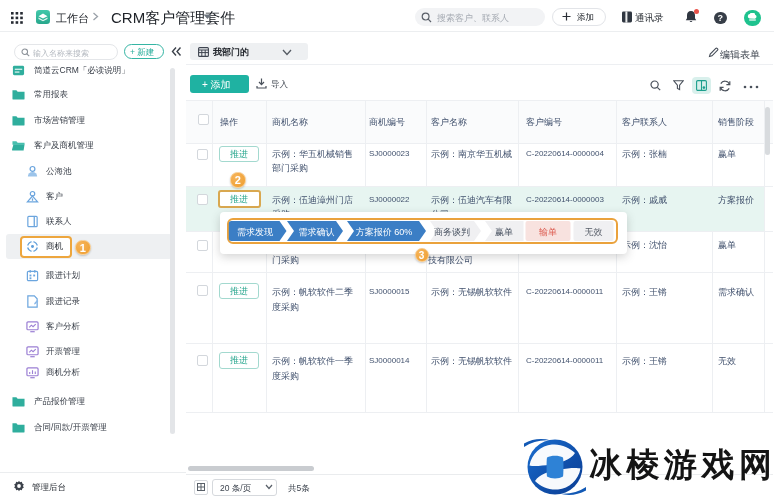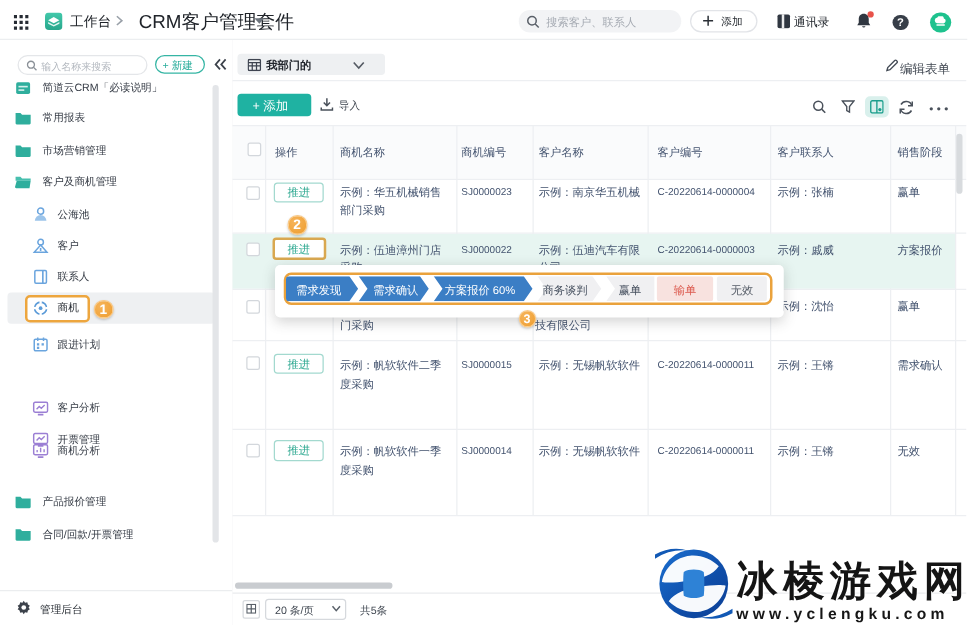--- a/index.html
+++ b/index.html
@@ -179,37 +179,44 @@
       <div class="mi" style="top:199px">
           <svg class="ic ic2" viewBox="0 0 14 14">
             <rect x="1.5" y="2.5" width="11" height="10" rx="1.2" fill="none" stroke="#6ba5de" stroke-width="1.3"></rect>
             <path d="M4.5 1 V4 M9.5 1 V4" stroke="#6ba5de" stroke-width="1.3"></path>
             <rect x="3.8" y="6" width="2" height="2" fill="#6ba5de"></rect>
             <rect x="7.8" y="6" width="2" height="2" fill="#6ba5de"></rect>
             <rect x="3.8" y="9" width="2" height="2" fill="#6ba5de"></rect>
           </svg>
           <div class="t t2">跟进计划</div>
         </div>
+      <div class="mi" style="top:224.5px">
+          <svg class="ic ic2" viewBox="0 0 14 14">
+            <path d="M2 1 h7 l3 3 v9 h-10 Z" fill="none" stroke="#6ba5de" stroke-width="1.3"></path>
+            <path d="M9 8.5 l3 -3.2 l1.3 1.2 l-3 3.2 l-1.6.4 Z" fill="#8bb8e8"></path>
+          </svg>
+          <div class="t t2">跟进记录</div>
+        </div>
       <div class="mi" style="top:249.5px">
           <svg class="ic ic2" viewBox="0 0 14 14">
             <rect x="1" y="2" width="12" height="8.5" rx="1.2" fill="none" stroke="#9b7fd4" stroke-width="1.3"></rect>
             <path d="M3.5 8 L5.8 5.6 L7.6 7.2 L10.5 4.4" stroke="#9b7fd4" stroke-width="1.2" fill="none"></path>
             <path d="M4.6 12.6 h4.8" stroke="#9b7fd4" stroke-width="1.3"></path>
           </svg>
           <div class="t t2">客户分析</div>
         </div>
       <div class="mi" style="top:274.5px">
           <svg class="ic ic2" viewBox="0 0 14 14">
             <rect x="1" y="2" width="12" height="8.5" rx="1.2" fill="none" stroke="#9b7fd4" stroke-width="1.3"></rect>
             <path d="M3.5 8 L5.8 5.6 L7.6 7.2 L10.5 4.4" stroke="#9b7fd4" stroke-width="1.2" fill="none"></path>
             <path d="M4.6 12.6 h4.8" stroke="#9b7fd4" stroke-width="1.3"></path>
           </svg>
           <div class="t t2">开票管理</div>
         </div>
-      <div class="mi" style="top:284px">
+      <div class="mi" style="top:296px">
           <svg class="ic ic2" viewBox="0 0 14 14">
             <rect x="1" y="2" width="12" height="8.5" rx="1.2" fill="none" stroke="#9b7fd4" stroke-width="1.3"></rect>
             <path d="M4 8.5 V6.5 M7 8.5 V4.5 M10 8.5 V5.8" stroke="#9b7fd4" stroke-width="1.2" fill="none"></path>
             <path d="M4.6 12.6 h4.8" stroke="#9b7fd4" stroke-width="1.3"></path>
           </svg>
           <div class="t t2">商机分析</div>
         </div>
       <div class="mi" style="top:325px">
           <svg class="ic" viewBox="0 0 14 14">
             <path d="M0.5 2.5 h4.2 l1.4 1.6 h7.4 v7.4 a1 1 0 0 1 -1 1 h-11 a1 1 0 0 1 -1 -1 Z" fill="#2fae9d"></path>
@@ -405,15 +412,14 @@
         </linearGradient>
       </defs>
       <circle cx="31" cy="31" r="27.5" fill="url(#wg)"></circle>
       <path d="M 5.5,29.5 C 7.5,18 17,9.5 28,8.5 C 37,7.7 45.5,11.5 51,17 C 46.5,24 36.5,27 26.5,28.5 C 17.5,30 9.5,30.5 5.5,29.5 Z" fill="#fff" opacity="0.97"></path>
       <path d="M 56.5,32.5 C 54.5,44 45,52.5 34,53.5 C 25,54.3 16.5,50.5 11,45 C 15.5,38 25.5,35 35.5,33.5 C 44.5,32 52.5,31.5 56.5,32.5 Z" fill="#fff" opacity="0.97"></path>
       <path d="M 0,11 Q 12,3 27,4.5 Q 13,0.5 0,7.5 Z" fill="#1259b5"></path>
       <path d="M 62,51 Q 50,59 35,57.5 Q 49,61.5 62,54.5 Z" fill="#1259b5"></path>
       <path d="M 23,21.5 C 27,19 35,19 39,21.5 C 39.6,25.5 39.6,36.5 39,40.5 C 35,43 27,43 23,40.5 C 22.4,36.5 22.4,25.5 23,21.5 Z" fill="#2e82d6"></path>
     </svg>
     <div class="abs" style="left:589px;top:443px;width:190px;font-size:33px;font-weight:bold;color:#141414;letter-spacing:4.5px;white-space:nowrap;text-shadow:0 0 3px #fff,0 0 3px #fff">冰棱游戏网</div>
-    <div class="abs" style="left:589px;top:484px;font-size:12.5px;font-weight:bold;color:#161616;letter-spacing:3.4px;white-space:nowrap">www.yclengku.com</div>
   </div>
 </div>
 
 </body></html>

